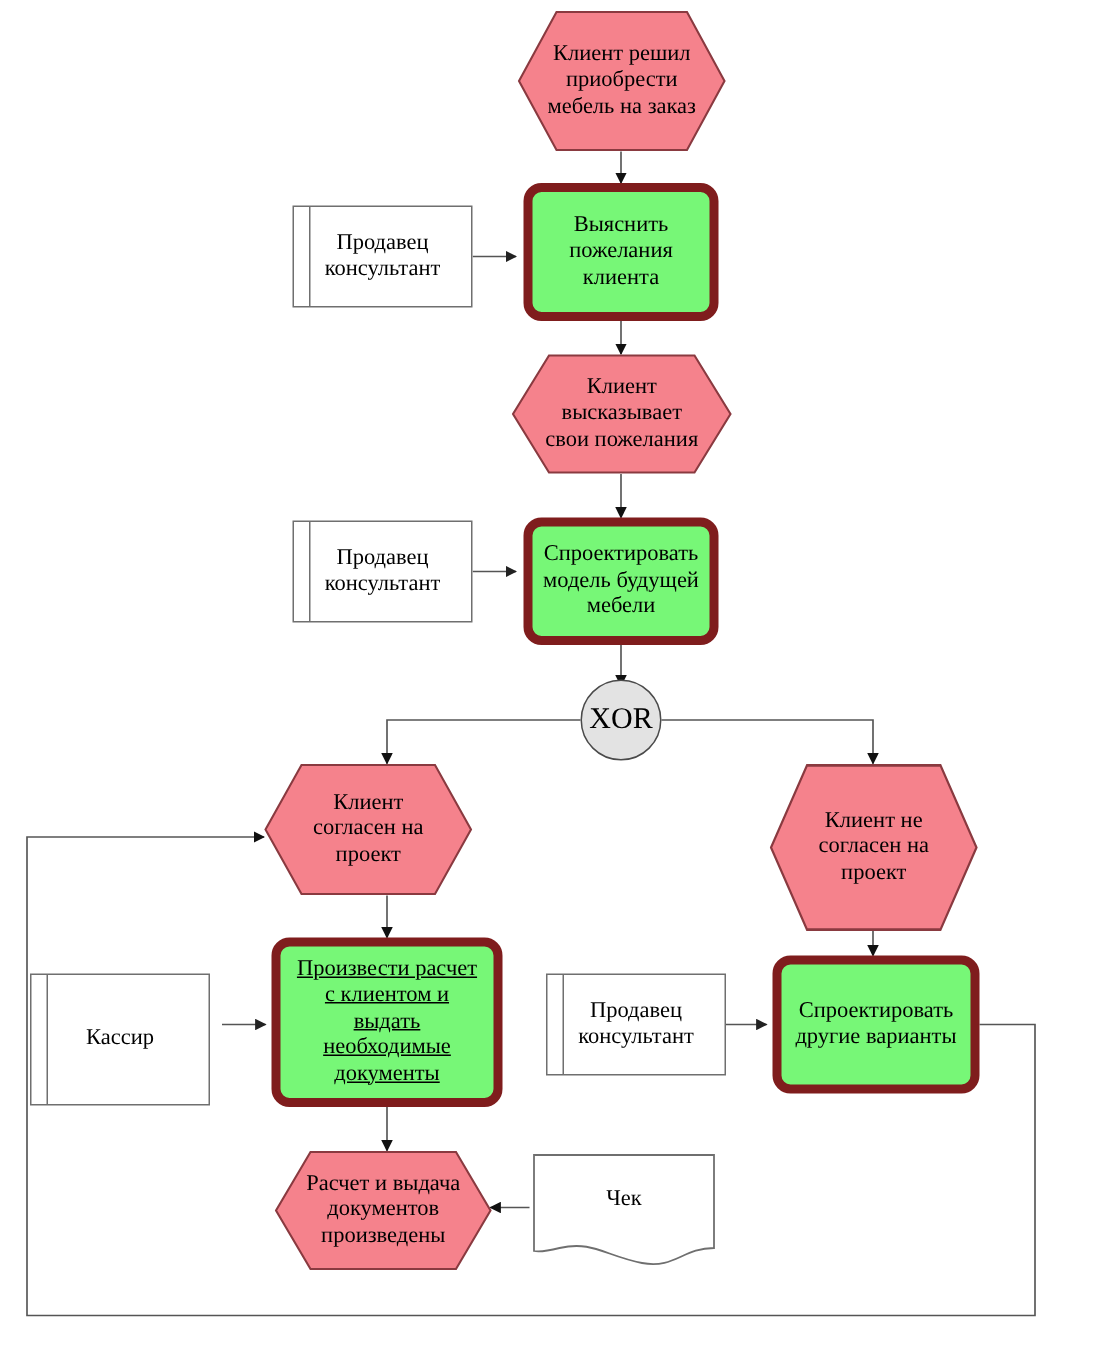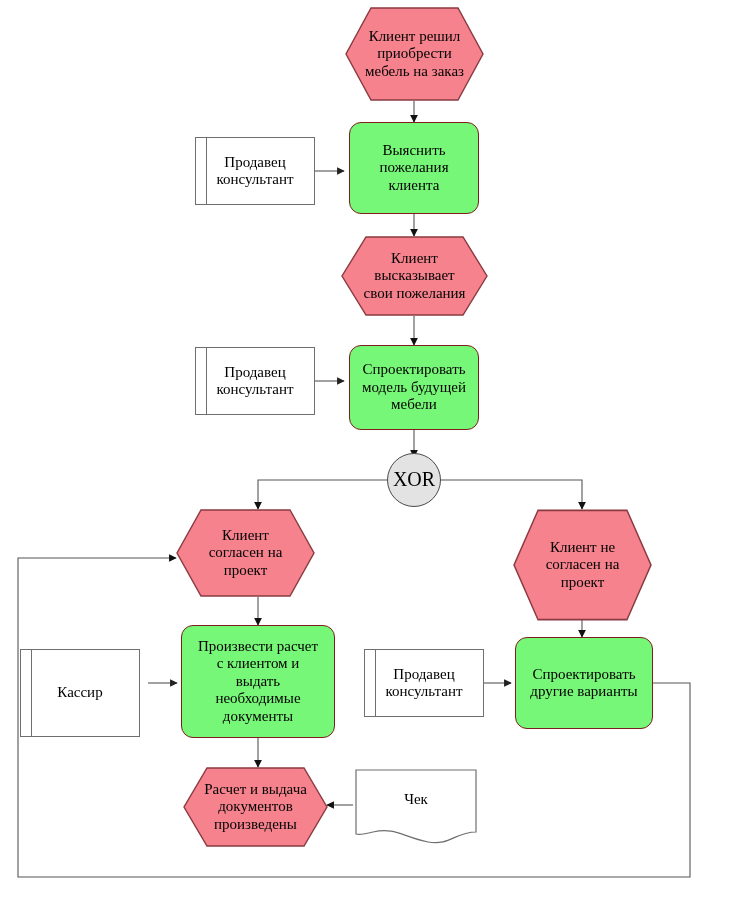--- a/index.html
+++ b/index.html
@@ -51,21 +51,21 @@
     height: 100%;
   }
   .event .node-label {
     position: relative;
     z-index: 2;
   }
 
   
   .function {
     background: #77f777;
-    border: 1px solid #7f1d1d;
+    border: 6px solid #7f1d1d;
     border-radius: 12px;
     font-size: 15px;
   }
 
   
   .orgunit {
     background: #ffffff;
     border: 1px solid #6f6f6f;
     font-size: 15px;
   }
@@ -212,21 +212,21 @@
     <span class="node-label">Клиент не
 согласен на
 проект</span>
   </div>
 
   <div class="node orgunit" style="left:20px; top:649px; width:120px; height:88px;">
     <span class="barline" style="left:10px;"></span>
     <span class="node-label">Кассир</span>
   </div>
 
-  <div class="node function" style="left:181px; top:625px; width:154px; height:113px;">
+  <div class="node function" style="left:181px; top:625px; width:154px; height:113px;text-decoration:underline;">
     <span class="node-label">Произвести расчет
 с клиентом и
 выдать
 необходимые
 документы</span>
   </div>
 
   <div class="node orgunit" style="left:364px; top:649px; width:120px; height:68px;">
     <span class="barline" style="left:10px;"></span>
     <span class="node-label">Продавец

